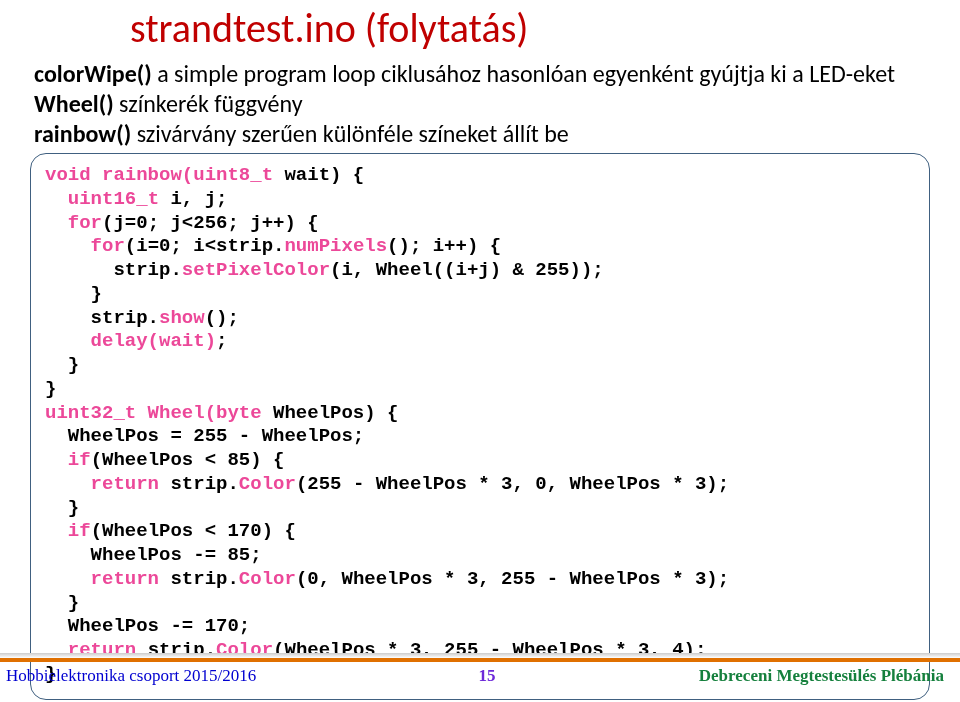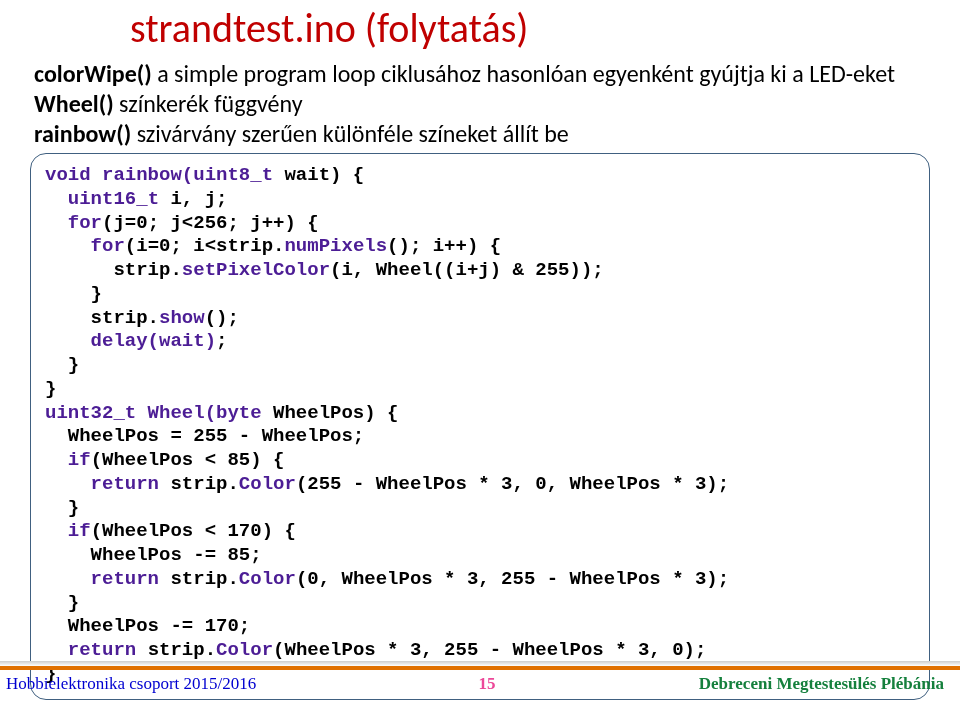--- a/index.html
+++ b/index.html
@@ -33,42 +33,42 @@
   border: 1.5px solid #406080;
   border-radius: 16px;
   margin-top: 4px;
   padding: 10px 12px 12px 14px;
   font-family: "Courier New", monospace;
   font-weight: 700;
   font-size: 19px;
   line-height: 1.25;
   white-space: pre;
 }
-.kw { color: #4c1d95; }
+.kw { color: #ec4899; }
 .footer {
   position: absolute;
   bottom: 0; left: 0; right: 0;
-  height: 36px;
+  height: 44px;
   border-top: 4px solid #e07000;
 }
 .footer::before {
   content: "";
   position: absolute;
   top: -9px; left: 0; right: 0;
   height: 5px;
   background: linear-gradient(#ccc,#fff);
 }
 .footer-left, .footer-center, .footer-right {
   position: absolute;
   top: 4px;
   font-family: "Comic Sans MS", cursive;
   font-size: 17px;
 }
 .footer-left { left: 6px; color: #0000D0; font-weight: 400; }
-.footer-center { left: 14px; right: 0; text-align: center; color: #ec4899; font-weight: 700; }
+.footer-center { left: 14px; right: 0; text-align: center; color: #6d28d9; font-weight: 700; }
 .footer-right { right: 16px; color: #15803d; font-weight: 700; }
 </style>
 </head>
 <body>
 
 <div class="slide">
   <h1>strandtest.ino (folytatás)</h1>
 
   <div class="desc">
     <div><span class="fn">colorWipe()</span><span> a simple program loop ciklusához hasonlóan egyenként gyújtja ki a LED-eket</span></div>
@@ -89,21 +89,21 @@
 <span class="kw">uint32_t</span><span class="kw"> Wheel(byte</span><span> WheelPos) {</span>
 <span>  WheelPos = 255 - WheelPos;</span>
   <span class="kw">if</span><span>(WheelPos &lt; 85) {</span>
     <span class="kw">return</span><span> strip.</span><span class="kw">Color</span><span>(255 - WheelPos * 3, 0, WheelPos * 3);</span>
 <span>  }</span>
   <span class="kw">if</span><span>(WheelPos &lt; 170) {</span>
 <span>    WheelPos -= 85;</span>
     <span class="kw">return</span><span> strip.</span><span class="kw">Color</span><span>(0, WheelPos * 3, 255 - WheelPos * 3);</span>
 <span>  }</span>
 <span>  WheelPos -= 170;</span>
-  <span class="kw">return</span><span> strip.</span><span class="kw">Color</span><span>(WheelPos * 3, 255 - WheelPos * 3, 0);</span>
+  <span class="kw">return</span><span> strip.</span><span class="kw">Color</span><span>(WheelPos * 3, 255 - WheelPos * 3, 4);</span>
 <span>}</span></div>
 
   <div class="footer">
     <div class="footer-left">Hobbielektronika csoport 2015/2016</div>
     <div class="footer-center">15</div>
     <div class="footer-right">Debreceni Megtestesülés Plébánia</div>
   </div>
 </div>
 
 </body></html>

